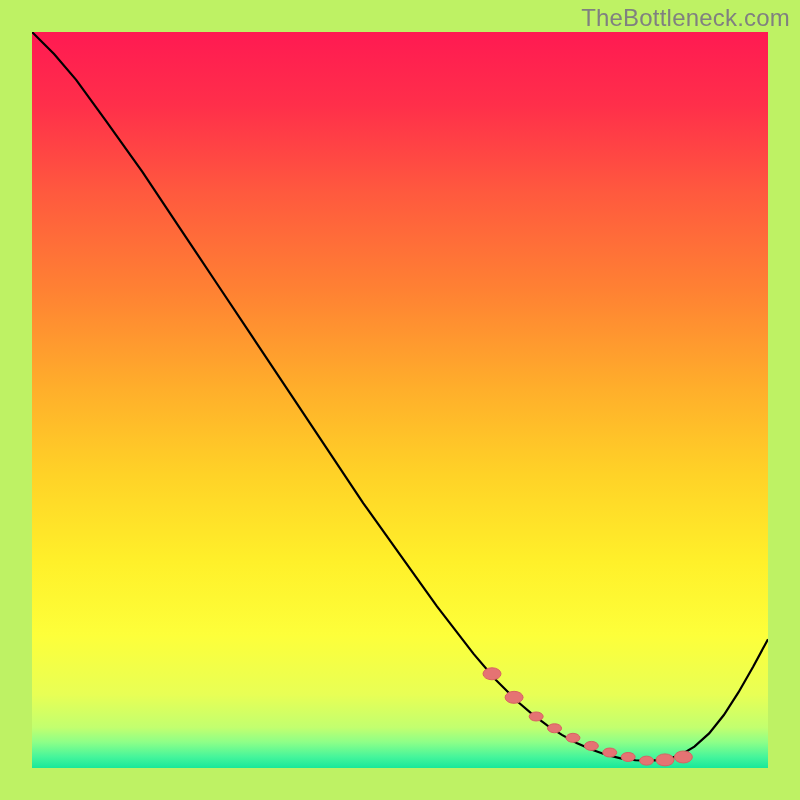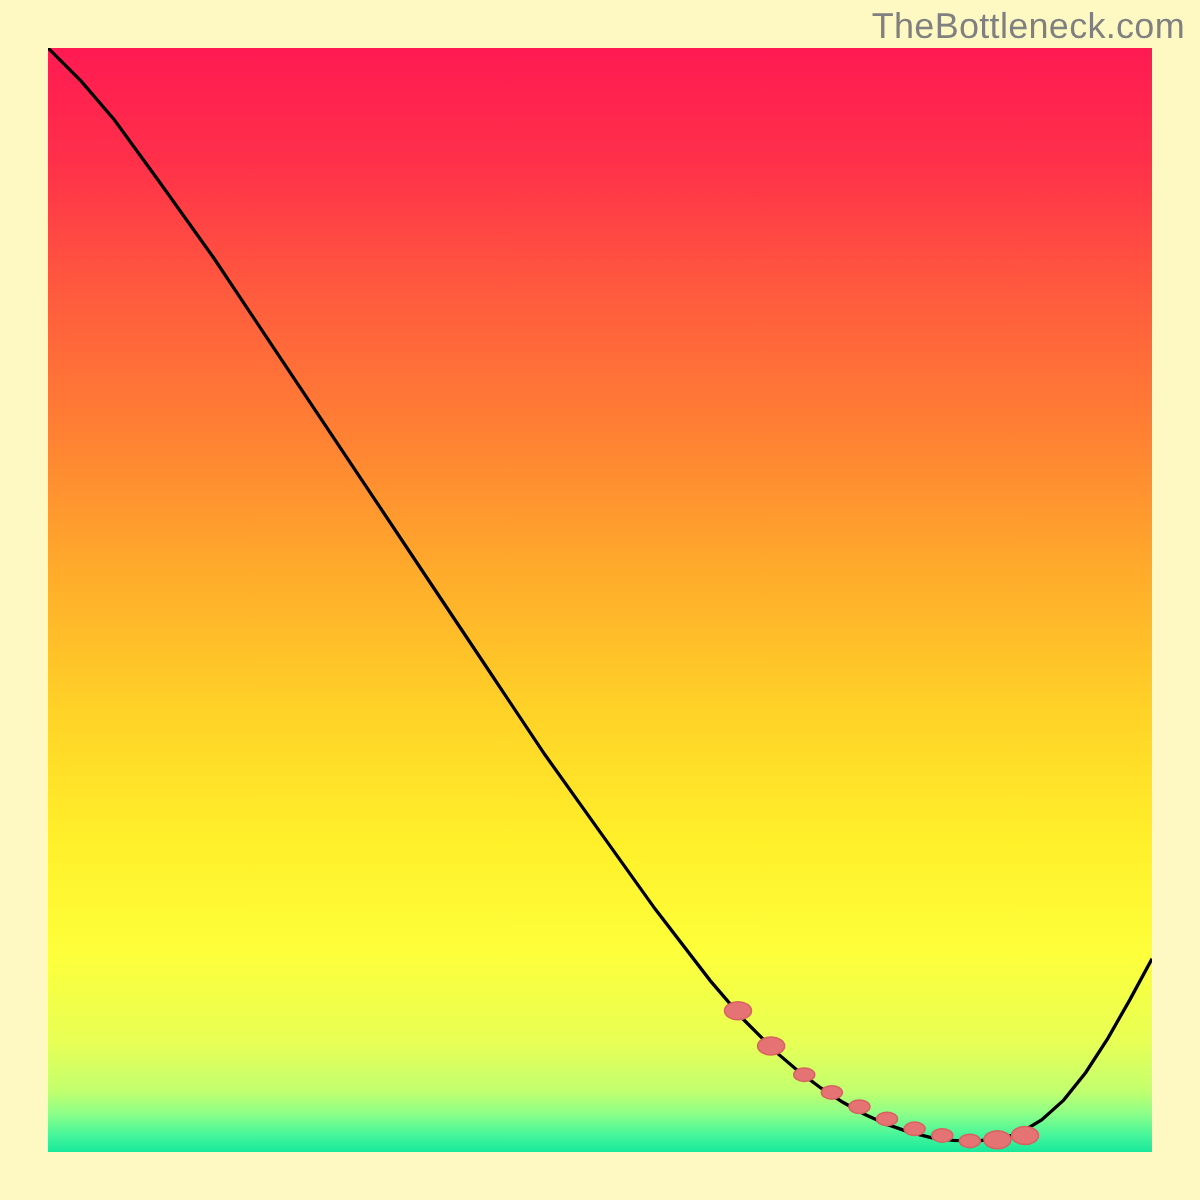--- a/index.html
+++ b/index.html
@@ -10,21 +10,21 @@
     background: #000;
     overflow: hidden;
     font-family: Arial, Helvetica, sans-serif;
   }
   .frame {
     position: absolute;
     left: 0;
     top: 0;
     width: 800px;
     height: 800px;
-    background: #fef9c3;
+    background: #bef264;
   }
   .watermark {
     position: absolute;
     top: 4px;
     right: 10px;
     color: #808080;
     font-size: 24px;
     font-weight: 400;
     letter-spacing: 0.2px;
   }

